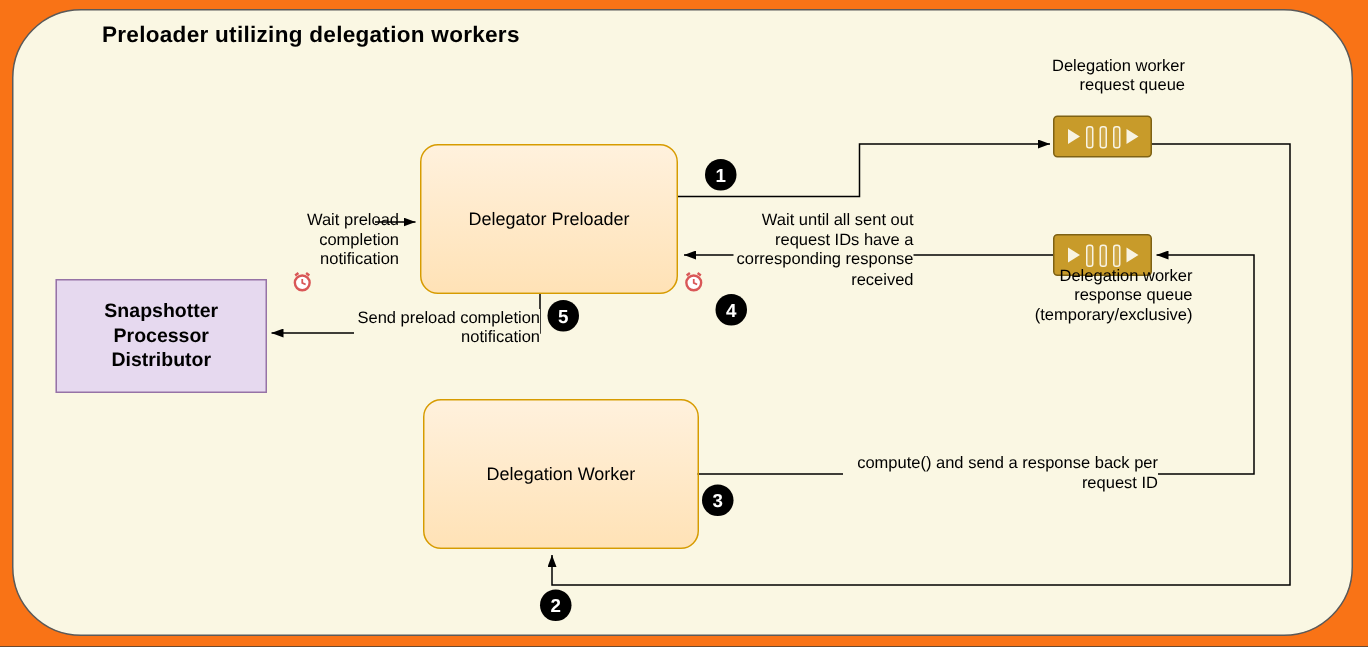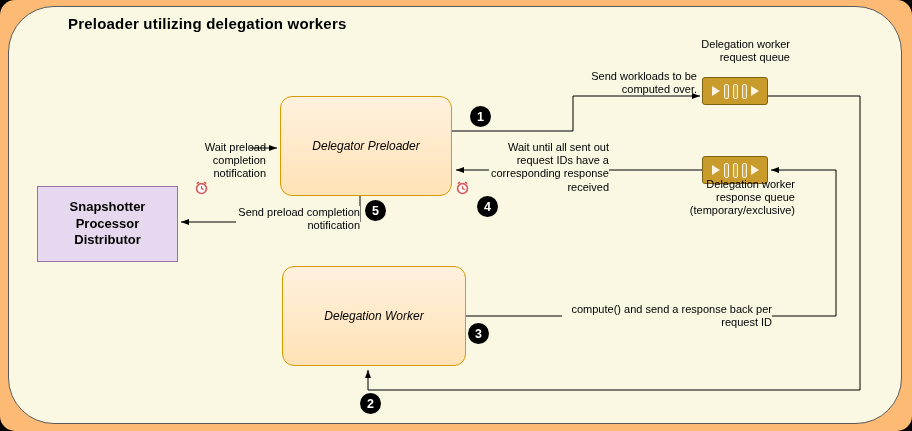--- a/index.html
+++ b/index.html
@@ -1,24 +1,24 @@
 <!DOCTYPE html>
 <html><head>
 <meta charset="utf-8">
 <style>
   html,body{margin:0;padding:0;background:#000;}
-  .stage{position:relative;width:912px;height:431px;background:#fdba74;overflow:hidden;
-         font-family:"Liberation Sans",sans-serif;color:#000;border-radius:15px;}
+  .stage{position:relative;width:912px;height:431px;background:#f97316;overflow:hidden;
+         font-family:"Liberation Sans",sans-serif;color:#000;}
   .panel{position:absolute;left:8px;top:6px;width:894px;height:418px;background:#FAF7E3;
          border:1px solid #5a5a5a;border-radius:46px;box-sizing:border-box;}
   .wires{position:absolute;left:0;top:0;pointer-events:none;}
   .title{position:absolute;left:68px;top:15px;font-size:15px;font-weight:bold;letter-spacing:.2px;}
   .node{position:absolute;display:flex;align-items:center;justify-content:center;
         text-align:center;font-size:12px;box-sizing:border-box;}
-  .orange{background:linear-gradient(180deg,#FFF1DD,#FFE2B6);border:1px solid #D79B00;border-radius:12px;font-style:italic;}
+  .orange{background:linear-gradient(180deg,#FFF1DD,#FFE2B6);border:1px solid #D79B00;border-radius:12px;}
   .preloader{left:280px;top:96px;width:172px;height:100px;}
   .worker{left:282px;top:266px;width:184px;height:100px;}
   .snapshotter{left:37px;top:186px;width:141px;height:76px;background:#E6D9EF;border:1px solid #9673A6;
         font-size:13px;font-weight:bold;line-height:1.3;padding:0 18px;}
   .queue{position:absolute;width:66px;height:28px;background:#C89B2A;border:1px solid #7E6214;
         border-radius:3px;display:flex;align-items:center;justify-content:center;gap:4px;box-sizing:border-box;}
   .q-tri{width:0;height:0;border-top:5px solid transparent;border-bottom:5px solid transparent;
         border-left:8px solid #F8F3E2;}
   .q-bar{width:5px;height:15px;border:1.5px solid #F8F3E2;border-radius:2px;
         background:rgba(255,255,255,.15);box-sizing:border-box;}
@@ -72,21 +72,20 @@
 
   <div class="queue" style="left:702px;top:156px">
     <span class="q-tri"></span>
     <span class="q-bar"></span>
     <span class="q-bar"></span>
     <span class="q-bar"></span>
     <span class="q-tri"></span>
   </div>
   <div class="elabel" style="left:675px;top:178px;width:120px">Delegation worker response queue (temporary/exclusive)</div>
 
-  <div class="elabel" style="left:585px;top:70px;width:112px">Send workloads to be computed over.</div>
   <div class="elabel mask" style="left:489px;top:141px;width:120px">Wait until all sent out request IDs have a corresponding response received</div>
   <div class="elabel" style="left:188px;top:141px;width:78px">Wait preload completion notification</div>
   <div class="elabel mask" style="left:236px;top:206px;width:124px">Send preload completion notification</div>
   <div class="elabel mask" style="left:562px;top:303px;width:210px">compute() and send a response back per request ID</div>
 
   <svg class="clock" style="left:194px;top:180px" width="15" height="15" viewBox="0 0 14 14">
     <circle cx="7" cy="8" r="4.6" fill="#fff" stroke="#D95757" stroke-width="1.5"></circle>
     <path d="M7 5.6 V8 L9.1 9" stroke="#D95757" stroke-width="1.1" fill="none"></path>
     <path d="M2.6 3.4 L4.6 1.9 M11.4 3.4 L9.4 1.9" stroke="#D95757" stroke-width="1.5"></path>
   </svg>

